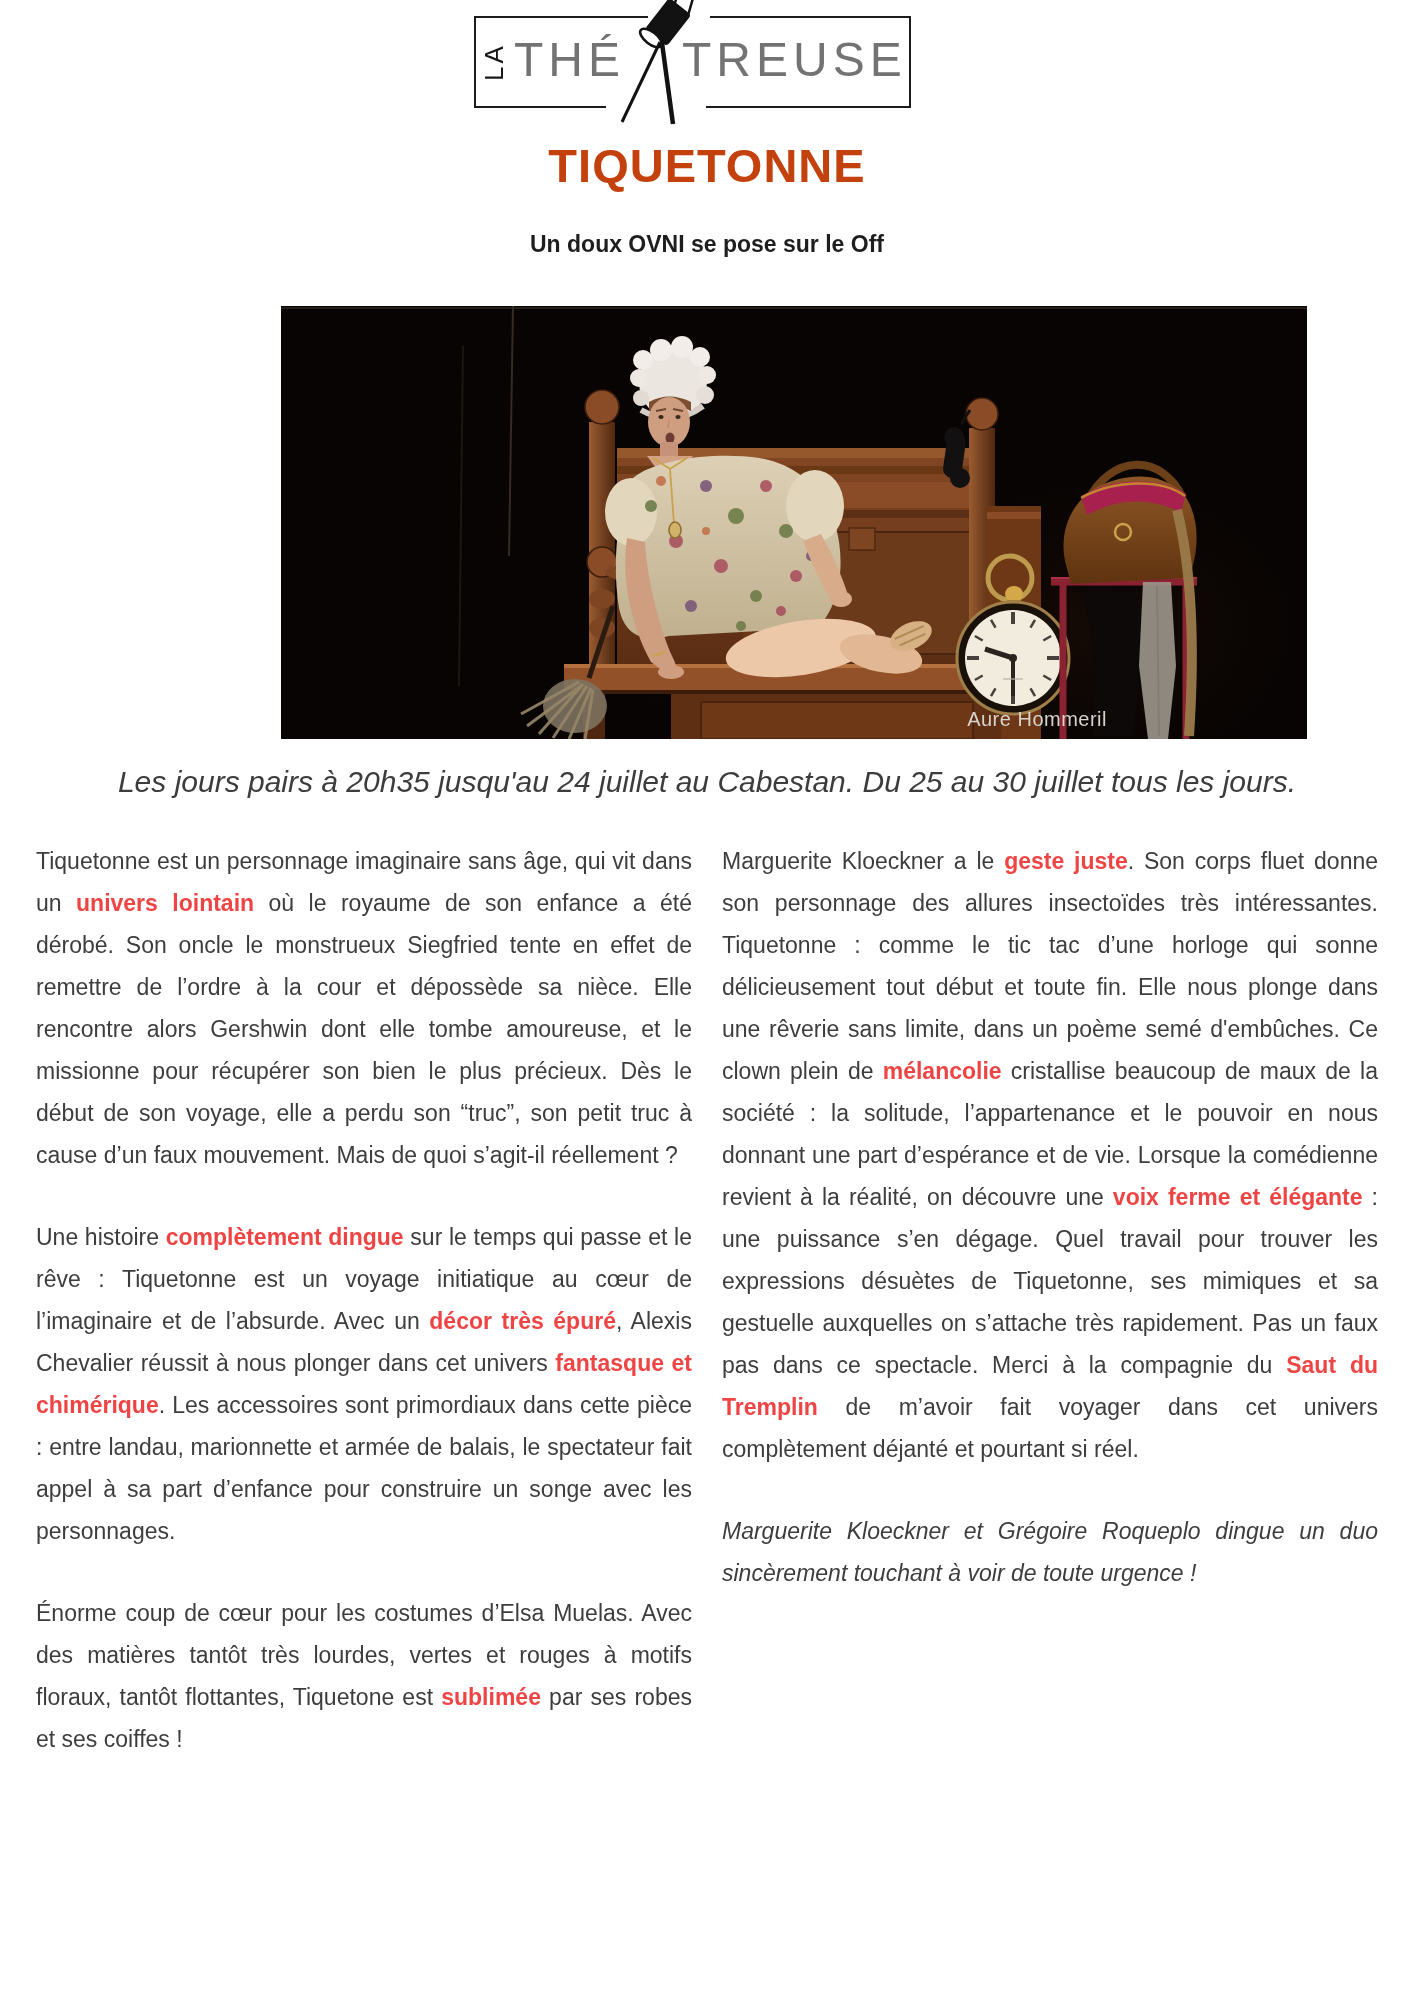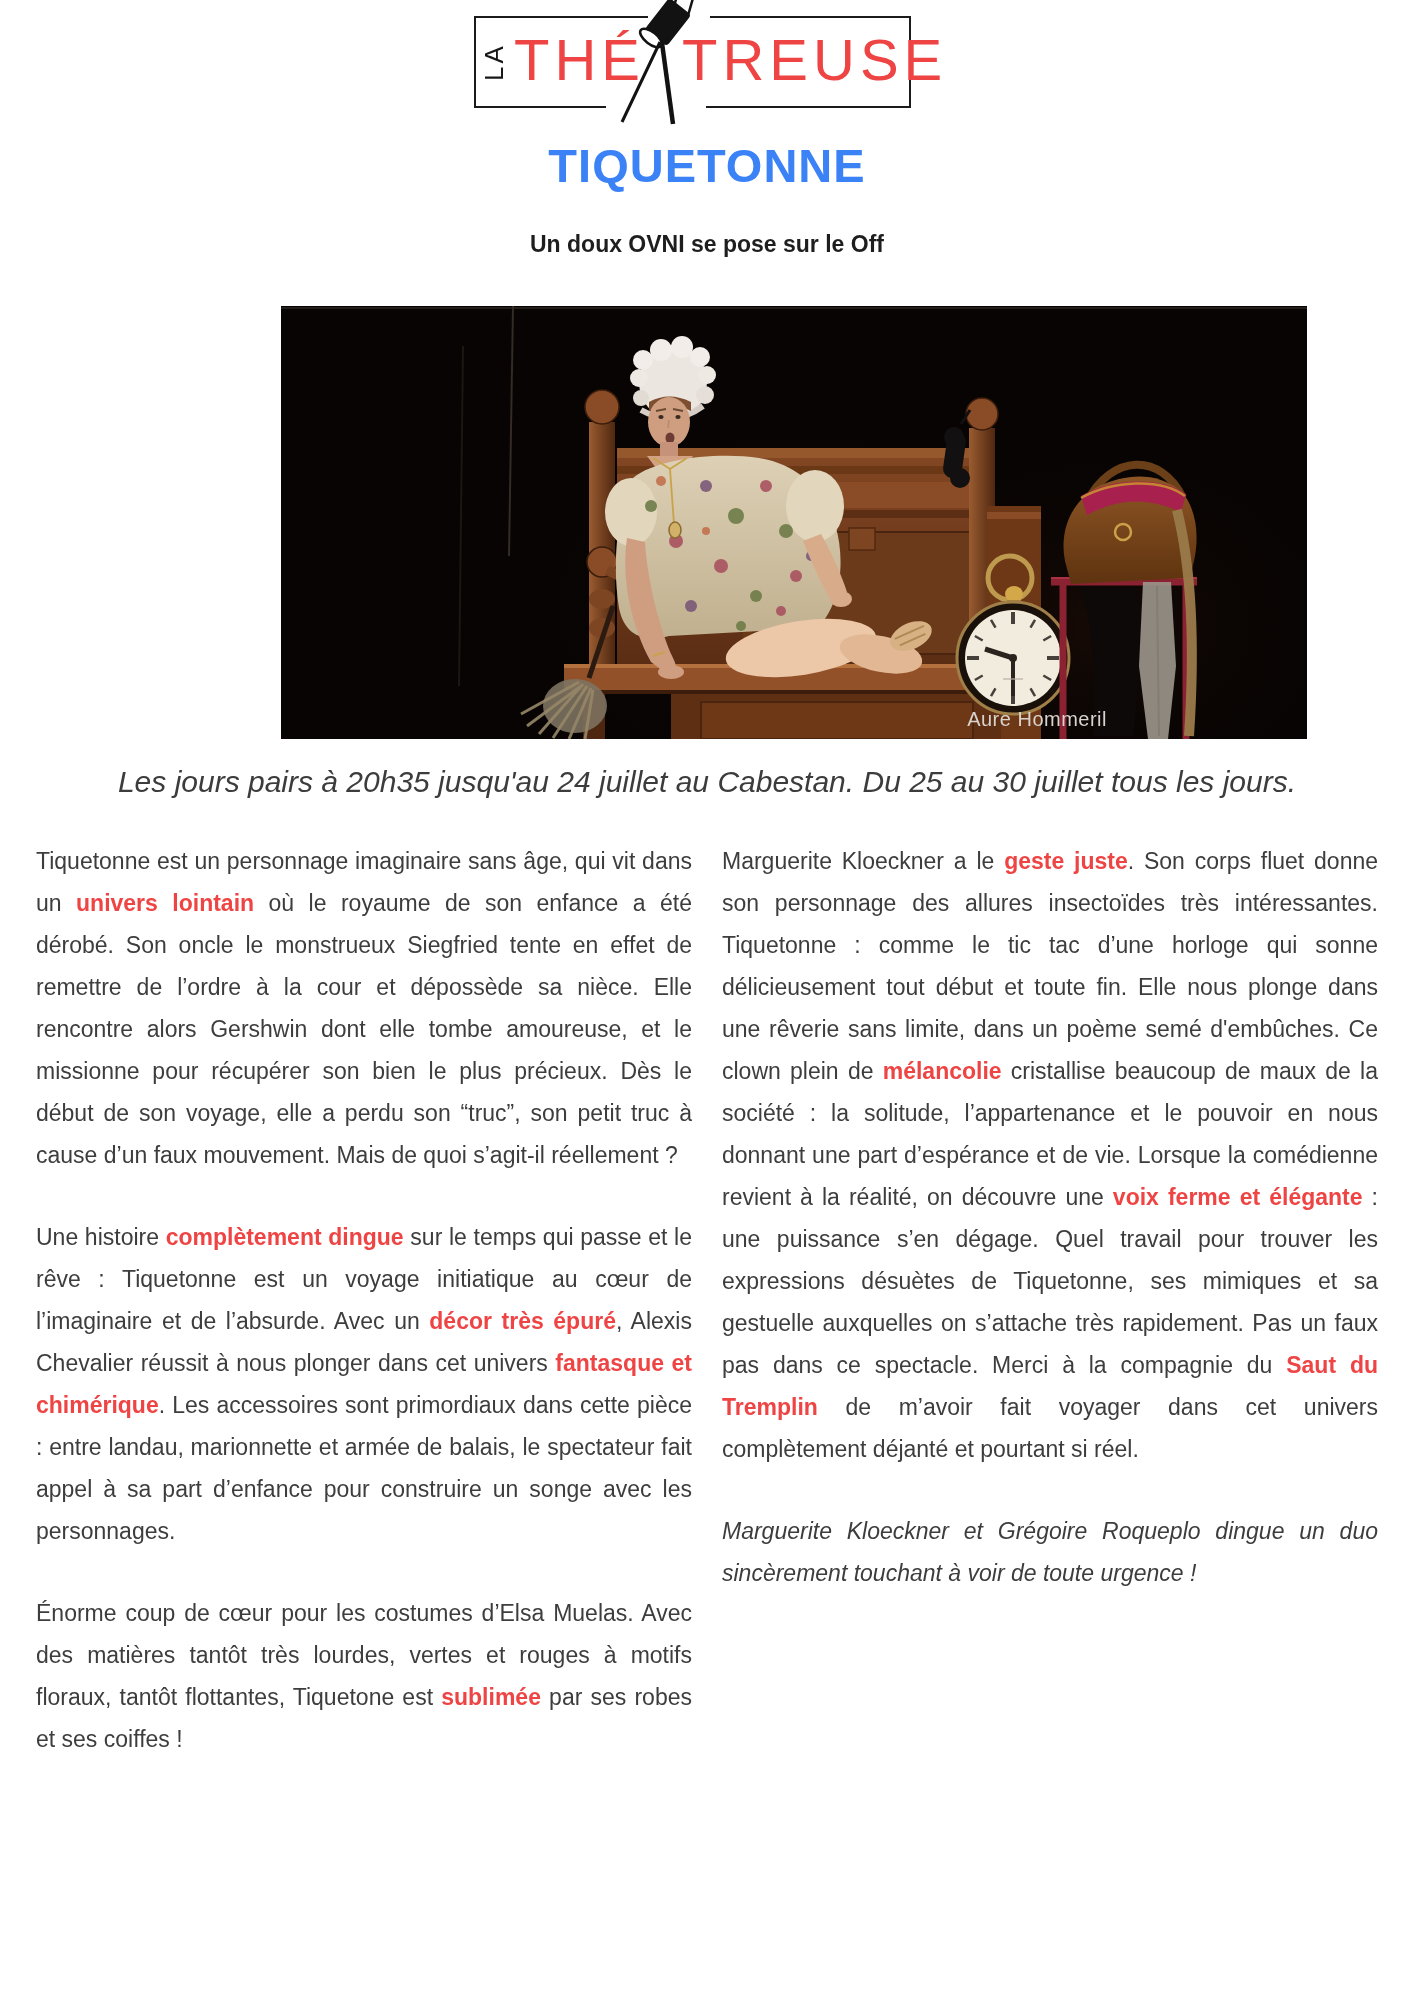--- a/index.html
+++ b/index.html
@@ -6,35 +6,35 @@
   .page{
     position:relative;width:1414px;height:2000px;background:#ffffff;overflow:hidden;
     font-family:"Liberation Sans","DejaVu Sans",sans-serif;color:#3d3d3d;
   }
   
   .logo{
     position:relative;width:433px;height:88px;border:2px solid #1b1b1b;
     margin:16px 0 0 474px;
   }
   .logo-word{position:absolute;top:50%;transform:translateY(-54%);
-    font-size:58px;font-weight:400;letter-spacing:5px;color:#ef4444;white-space:nowrap;}
+    font-size:48px;font-weight:400;letter-spacing:5px;color:#737373;white-space:nowrap;}
   .logo-the{left:38px;}
   .logo-treuse{left:206px;}
   .logo-la{
     position:absolute;left:-12px;top:50%;transform:translate(0,-50%) rotate(-90deg);
     font-size:26px;font-weight:400;letter-spacing:3px;color:#161616;width:60px;text-align:center;
   }
   .mask{position:absolute;background:#ffffff;height:8px;}
   .mask-top{left:172px;top:-5px;width:62px;}
   .mask-bottom{left:130px;bottom:-5px;width:100px;}
   .lamp-svg{position:absolute;left:128px;top:-48px;width:112px;height:162px;overflow:visible;}
   
   .title{
     margin:30px 0 0;text-align:center;font-size:47px;font-weight:800;
-    color:#3b82f6;letter-spacing:1px;
+    color:#c2410c;letter-spacing:1px;
   }
   .subtitle{
     margin:38px 0 0;text-align:center;font-size:23px;font-weight:700;color:#1e1e1e;
   }
   
   .photo{
     position:relative;width:852px;height:433px;margin:48px auto 0;background:#14532d;
   }
   .photo svg{display:block;width:1026px;height:433px;}
   .credit{

